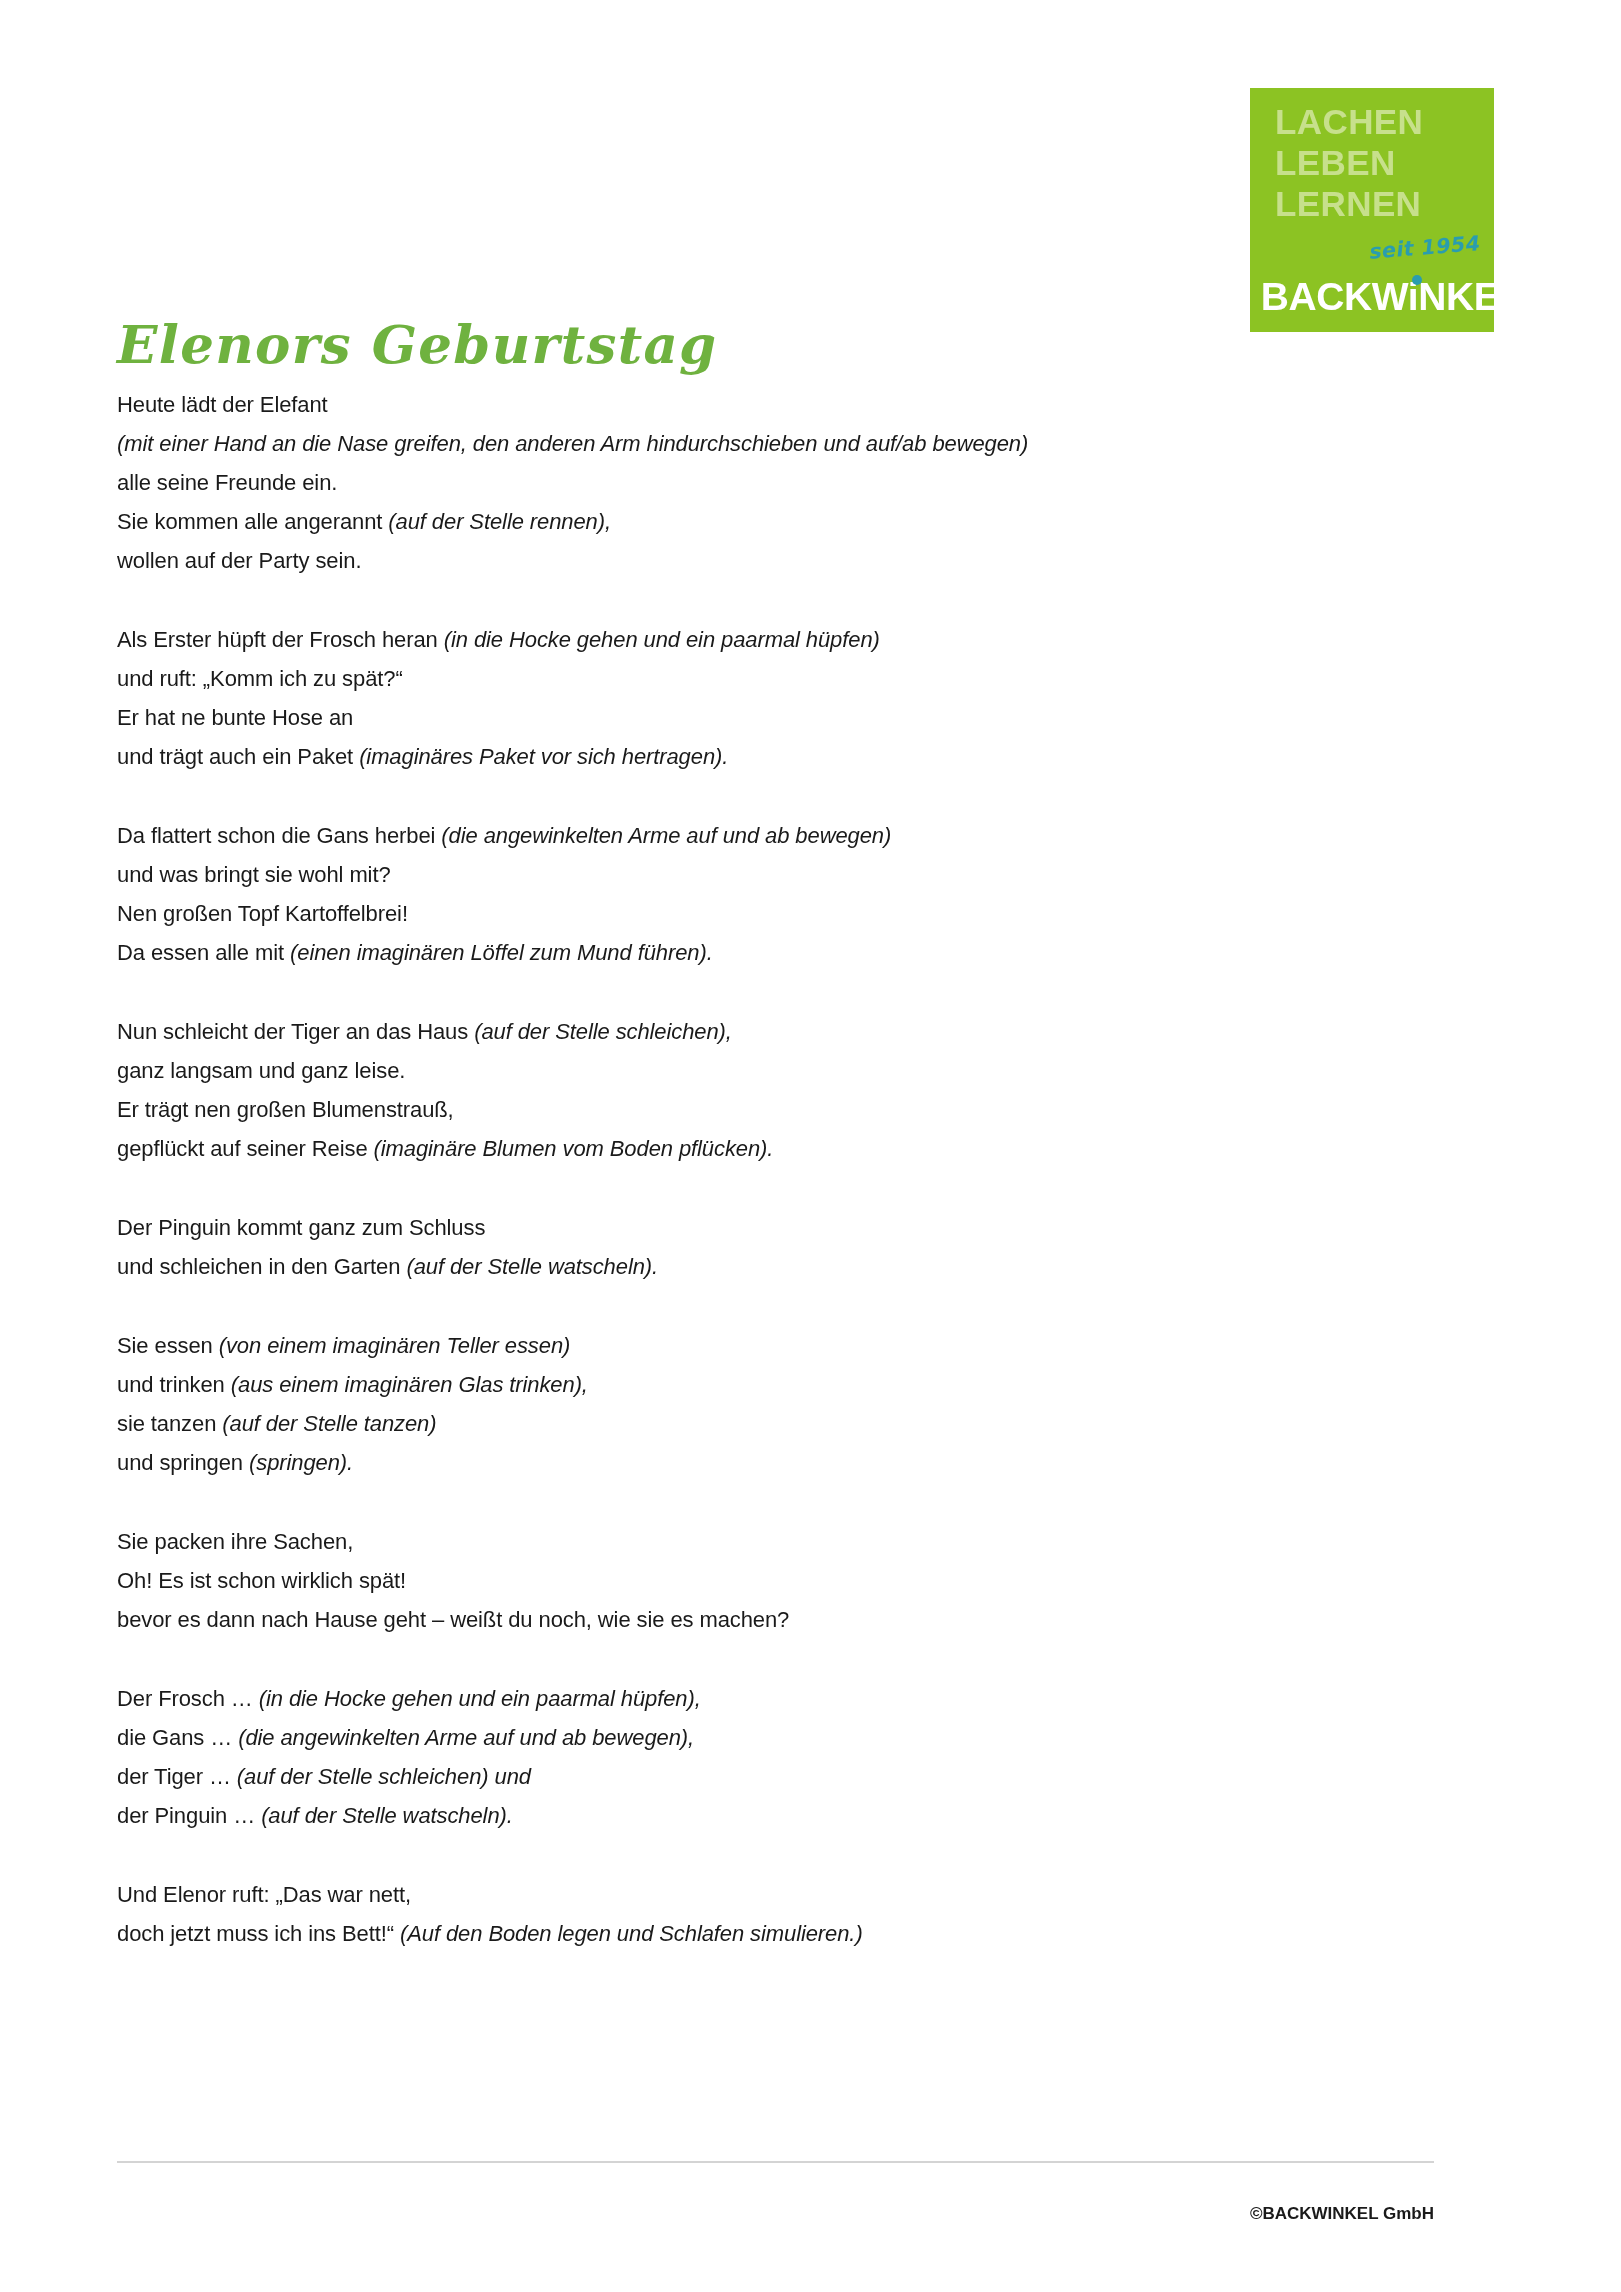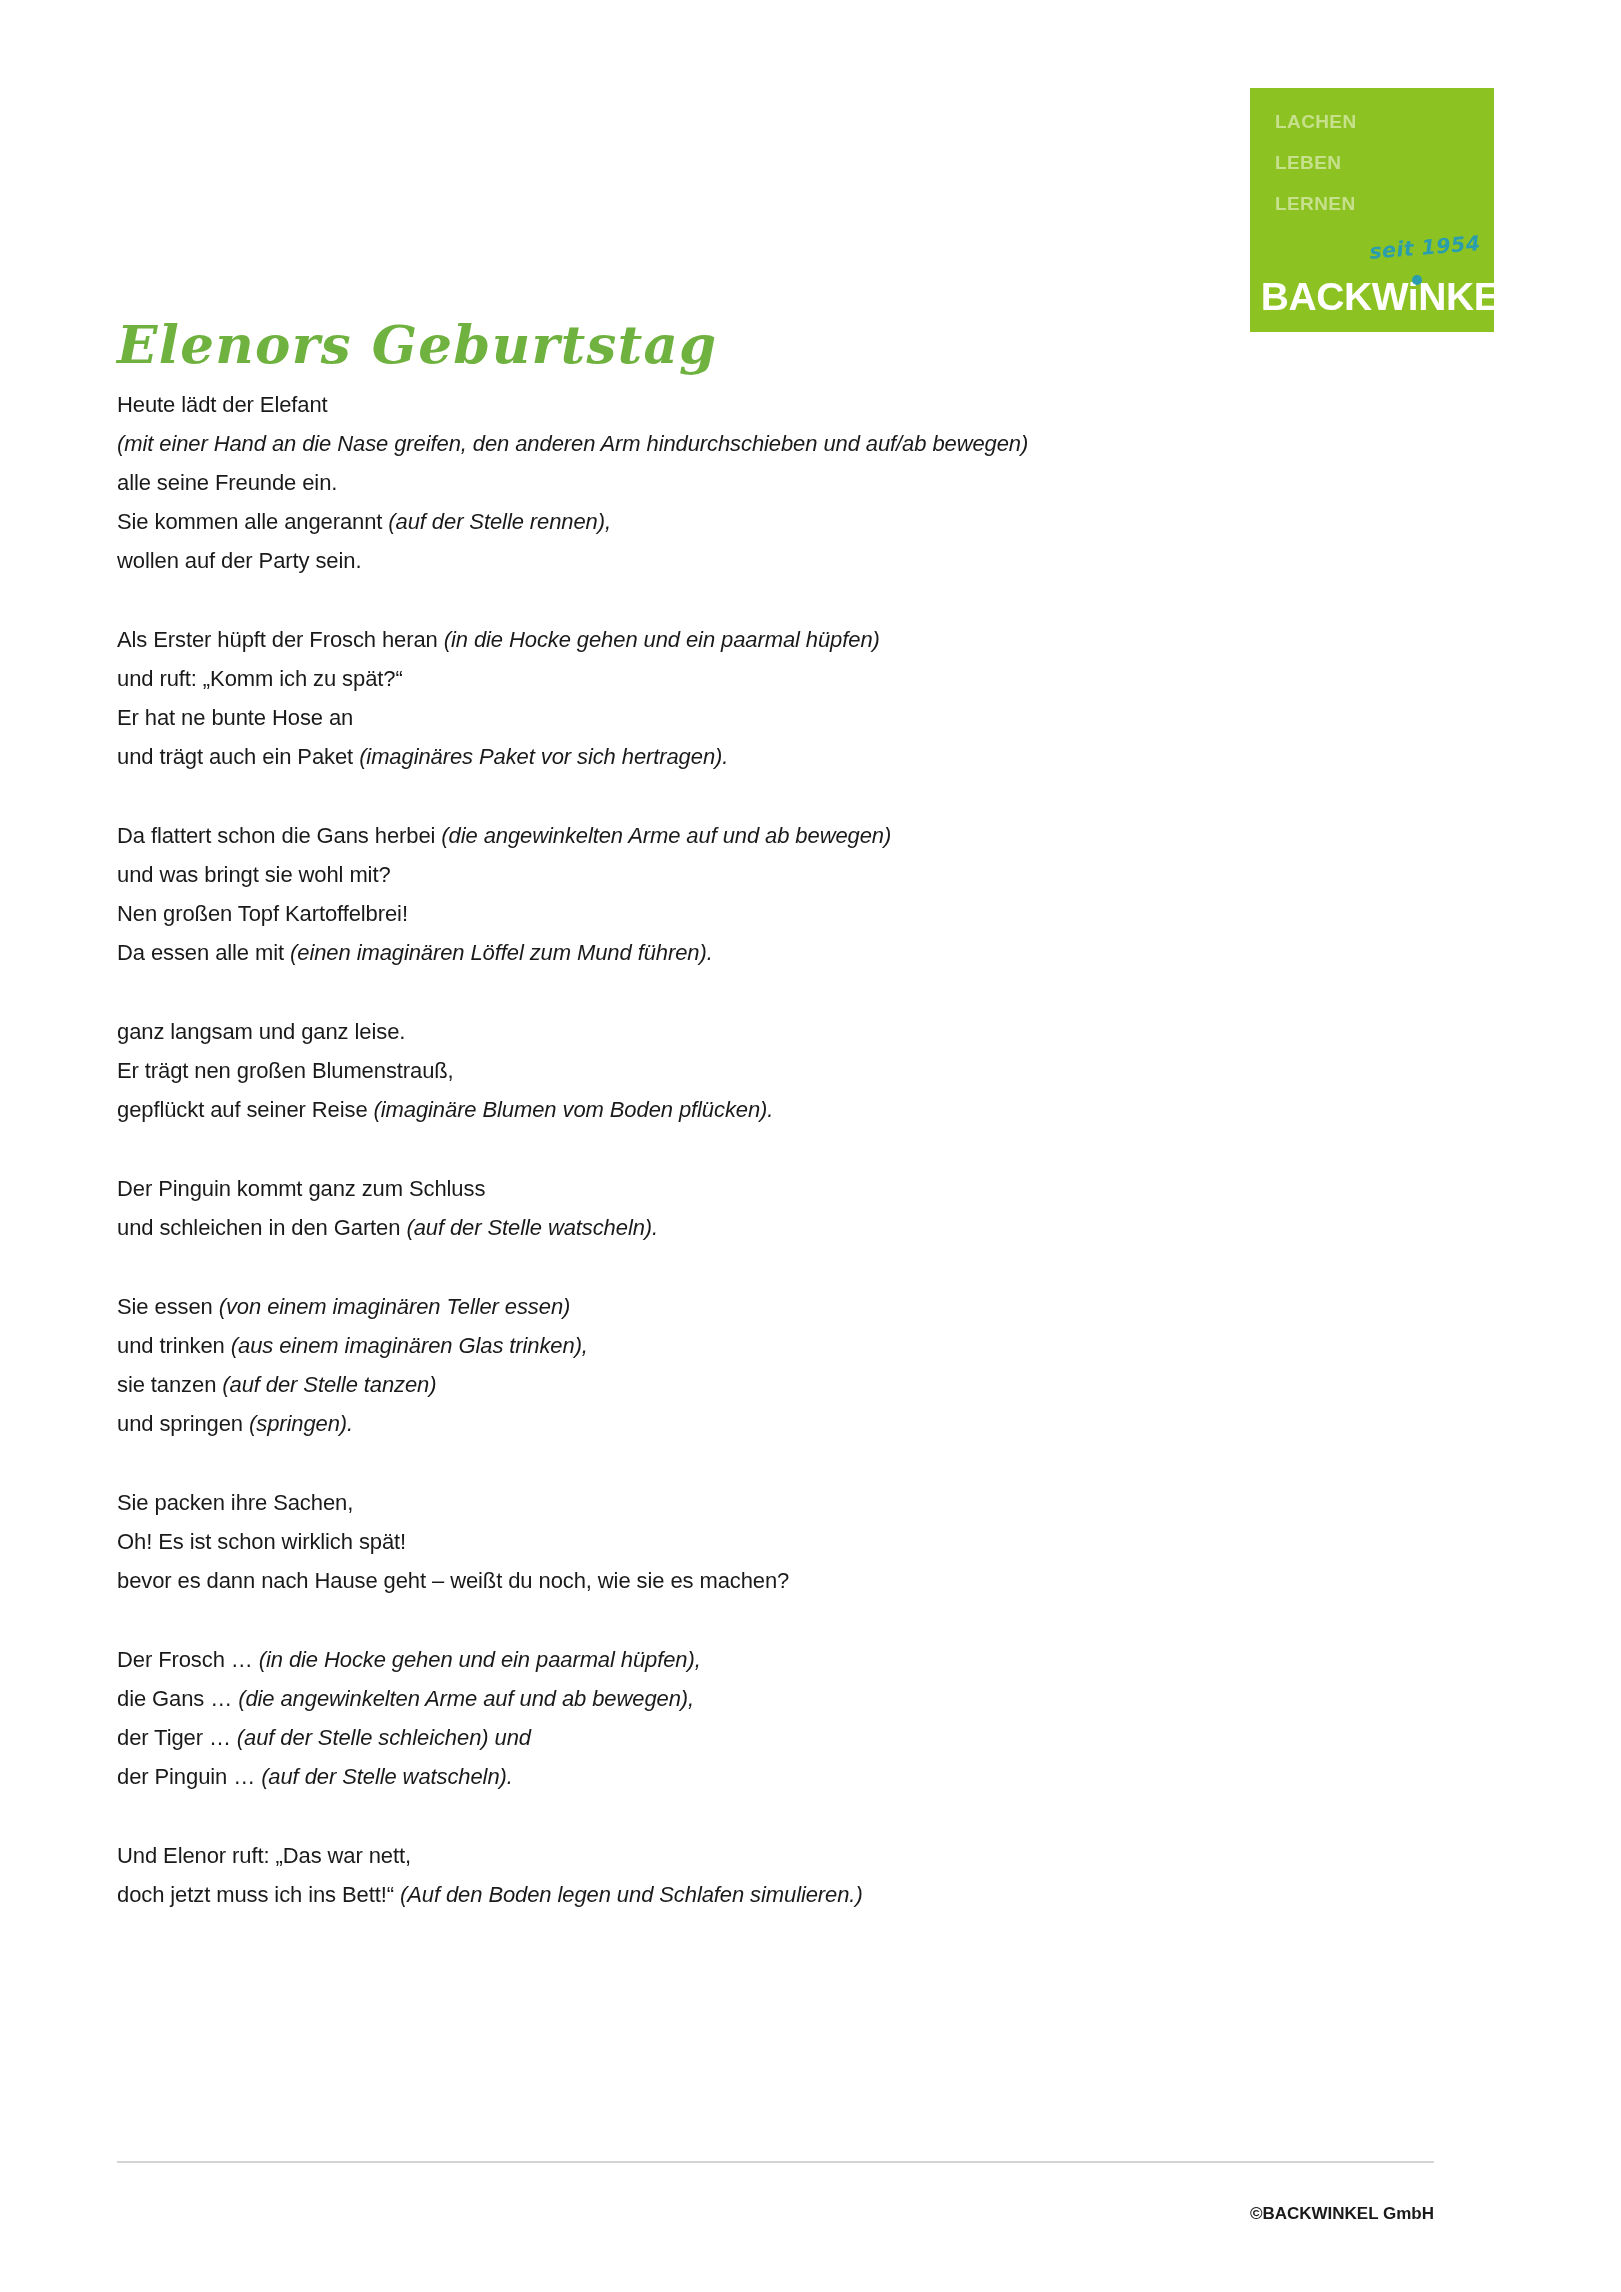--- a/index.html
+++ b/index.html
@@ -37,21 +37,21 @@
   .logo-claim {
     position: absolute;
     left: 25px;
     top: 12.5px;
     width: 206px;
   }
   .logo-claim-line {
     display: block;
     font-family: "Liberation Sans", sans-serif;
     font-weight: bold;
-    font-size: 19px;
+    font-size: 35px;
     letter-spacing: 0.4px;
     line-height: 41px;
     color: #C7E08C;
   }
   .logo-seit {
     position: absolute;
     right: 12.5px;
     top: 143px;
     font-family: "DejaVu Sans", sans-serif;
     font-style: italic;
@@ -179,20 +179,21 @@
         <div class="line"><span>Er hat ne bunte Hose an</span></div>
         <div class="line"><span>und trägt auch ein Paket </span><i>(imaginäres Paket vor sich hertragen).</i></div>
       </div>
       <div class="stanza">
         <div class="line"><span>Da flattert schon die Gans herbei </span><i>(die angewinkelten Arme auf und ab bewegen)</i></div>
         <div class="line"><span>und was bringt sie wohl mit?</span></div>
         <div class="line"><span>Nen großen Topf Kartoffelbrei!</span></div>
         <div class="line"><span>Da essen alle mit </span><i>(einen imaginären Löffel zum Mund führen).</i></div>
       </div>
       <div class="stanza">
+        <div class="line"><span>Nun schleicht der Tiger an das Haus </span><i>(auf der Stelle schleichen),</i></div>
         <div class="line"><span>ganz langsam und ganz leise.</span></div>
         <div class="line"><span>Er trägt nen großen Blumenstrauß,</span></div>
         <div class="line"><span>gepflückt auf seiner Reise </span><i>(imaginäre Blumen vom Boden pflücken).</i></div>
       </div>
       <div class="stanza">
         <div class="line"><span>Der Pinguin kommt ganz zum Schluss</span></div>
         <div class="line"><span>und schleichen in den Garten </span><i>(auf der Stelle watscheln).</i></div>
       </div>
       <div class="stanza">
         <div class="line"><span>Sie essen </span><i>(von einem imaginären Teller essen)</i></div>

